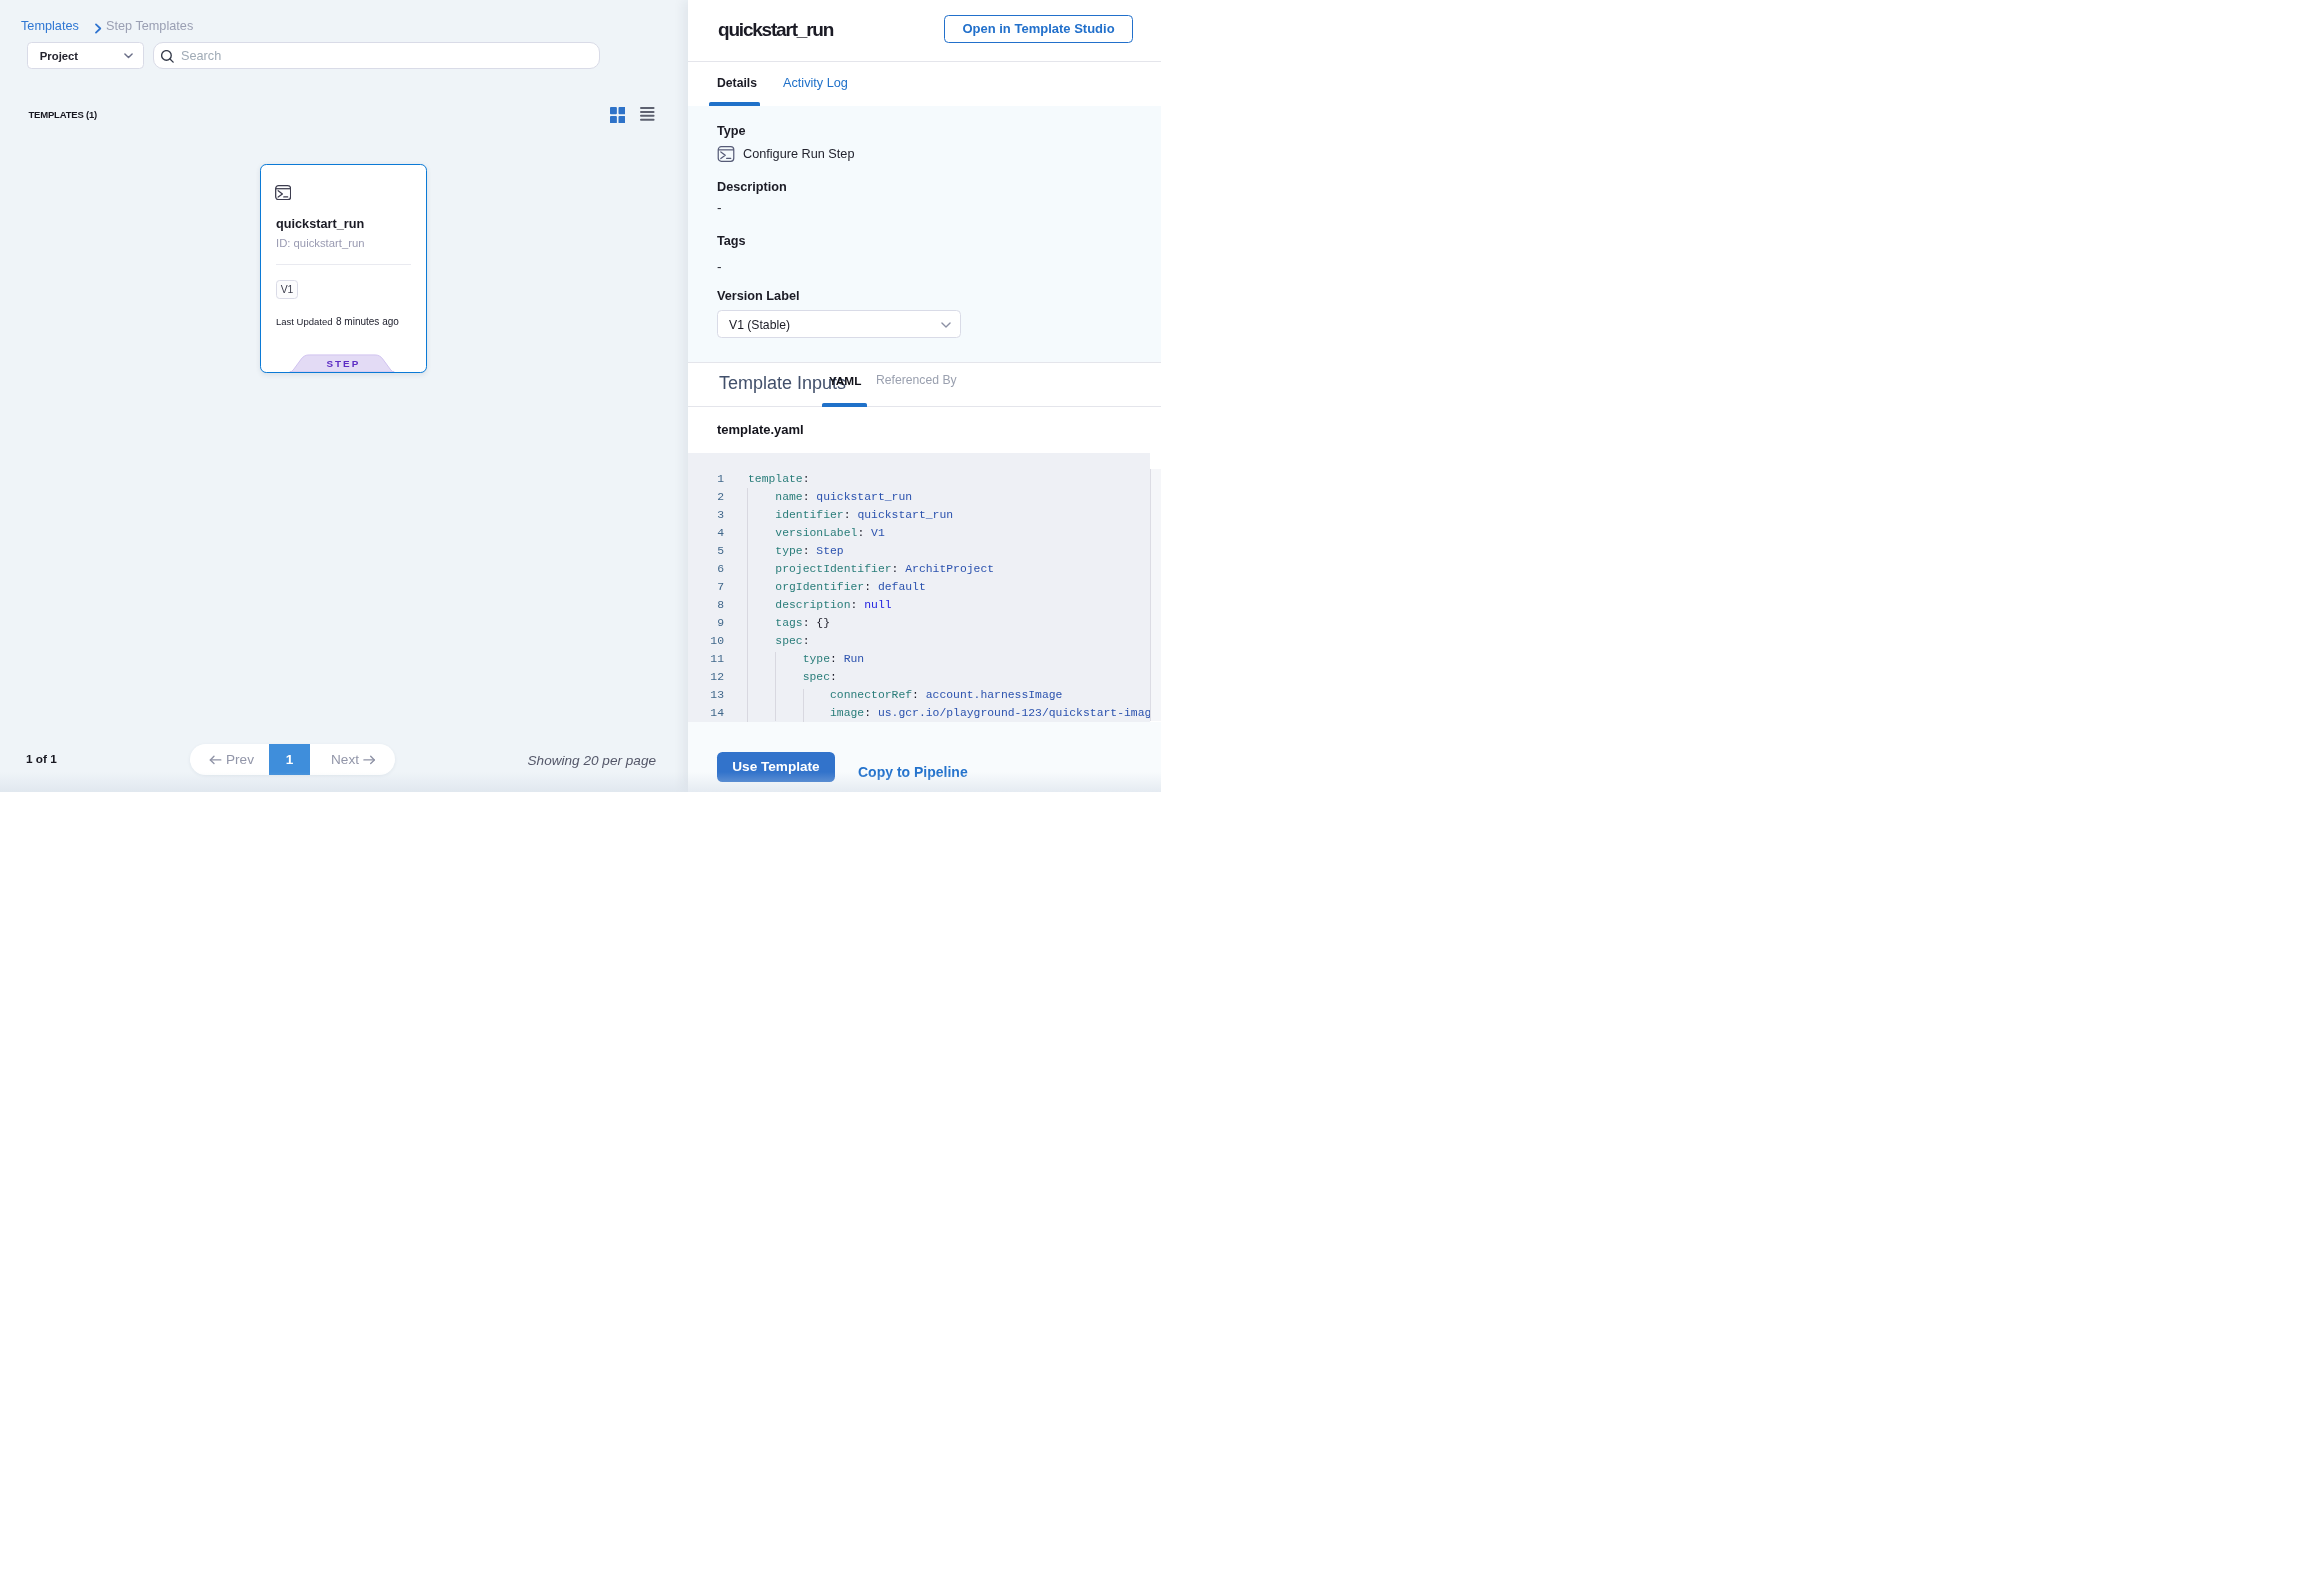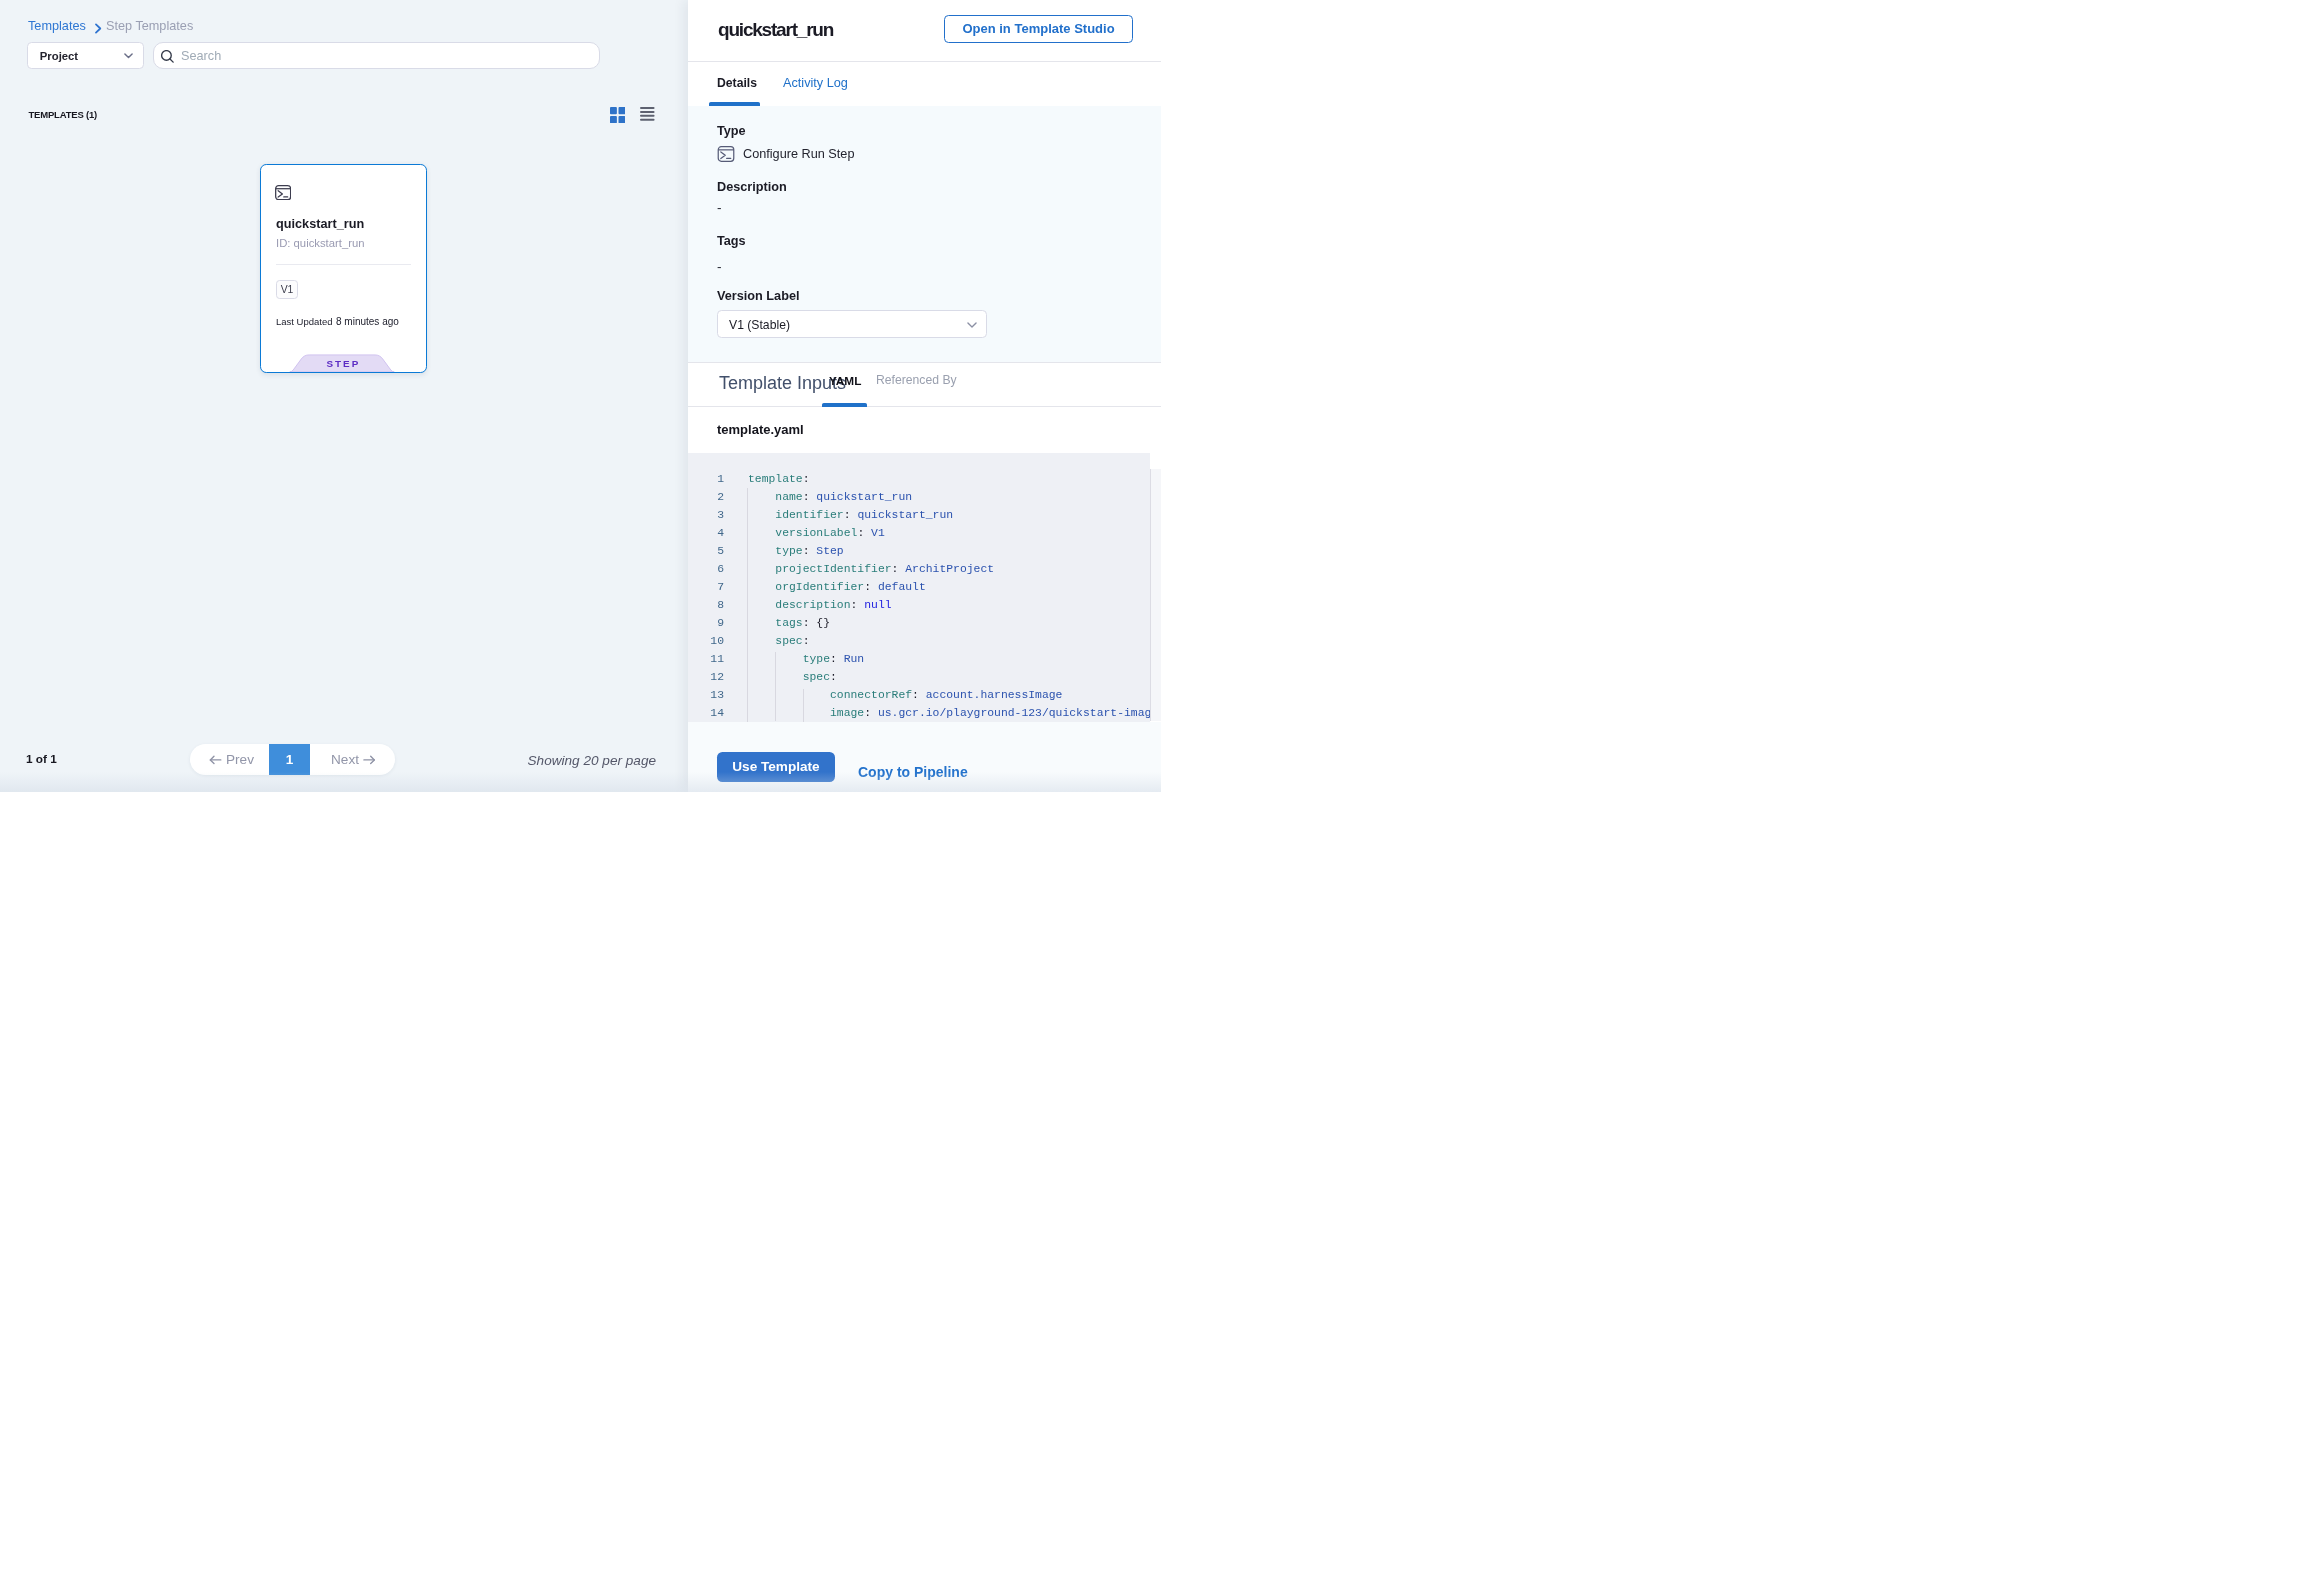--- a/index.html
+++ b/index.html
@@ -2,21 +2,21 @@
 <html style="font-size:14.5px"><head>
 <meta charset="utf-8">
 <style>
 * { margin:0; padding:0; box-sizing:border-box; }
 html,body { width:1161px; height:792px; }
 body { font-family:"Liberation Sans", sans-serif; }
 #app { position:relative; width:1161px; height:792px; background:#eff4f8; overflow:hidden; }
 .abs { position:absolute; }
 
 
-.bc-tpl { left:28px; top:19.4px; font-size:12.7px; color:#2f77d3; }
+.bc-tpl { left:21px; top:19.4px; font-size:12.7px; color:#2f77d3; }
 .bc-step { left:106px; top:19.4px; font-size:12.7px; color:#9a9fb3; }
 .sel-project { left:27px; top:42px; width:117px; height:27px; background:#fff; border:0.9px solid #d9dbe7; border-radius:4.5px; }
 .sel-project .lbl { position:absolute; left:11.8px; top:6.8px; font-size:11.3px; font-weight:bold; color:#23232e; }
 .searchbox { left:153px; top:42px; width:447px; height:27px; background:#fff; border:0.9px solid #d9dbe7; border-radius:10px; }
 .searchbox .ph { position:absolute; left:27px; top:6.3px; font-size:12.7px; color:#a0abb6; }
 .tpl-count { left:28.5px; top:109px; font-size:9.5px; font-weight:bold; letter-spacing:-0.2px; color:#181821; }
 
 
 .card { left:260px; top:164px; width:167px; height:209px; background:#fff; border:0.9px solid #0b7ad6; border-radius:6.3px; box-shadow:0 1.8px 5.4px rgba(40,60,90,0.10); }
 .card-title { left:276px; top:217px; font-size:12.7px; font-weight:bold; color:#1b1b25; }
@@ -46,21 +46,21 @@
 .tab-underline1 { left:21px; top:102px; width:51px; height:3.6px; background:#2071c9; border-radius:1.8px 1.8px 0 0; }
 .bluebox { left:0; top:106px; width:473px; height:256px; background:#f5fafd; }
 .lbl-b { font-weight:bold; font-size:12.7px; color:#1b1b25; }
 .lbl-type { left:29px; top:124px; }
 .cfg-text { left:55px; top:147px; font-size:12.7px; color:#23242f;text-align:center; }
 .lbl-desc { left:29px; top:180px; }
 .dash1 { left:29px; top:200px; font-size:13.6px; color:#23242f; }
 .lbl-tags { left:29px; top:234px; }
 .dash2 { left:29px; top:259px; font-size:13.6px; color:#23242f; }
 .lbl-ver { left:29px; top:289px; }
-.sel-ver { left:29px; top:310px; width:270px; height:28px; background:#fff; border:0.9px solid #d9dbe7; border-radius:4.5px; }
+.sel-ver { left:29px; top:310px; width:244px; height:28px; background:#fff; border:0.9px solid #d9dbe7; border-radius:4.5px; }
 .sel-ver .lbl { position:absolute; left:11px; top:6.8px; font-size:12.2px; color:#1b1b25; }
 .hdiv2 { left:0; top:362px; width:473px; height:0.9px; background:#e4e5eb; }
 .tab-ti { left:31px; top:373px; font-size:18px; color:#42506b; }
 .tab-yaml { left:141px; top:374px; font-size:11.8px; font-weight:bold; color:#101018; }
 .tab-ref { left:188px; top:373px; font-size:12.2px; color:#9aa0af; }
 .hdiv3 { left:0; top:406px; width:473px; height:1.4px; background:#e4e5eb; }
 .tab-underline2 { left:134px; top:403px; width:45px; height:3.6px; background:#2071c9; border-radius:1.8px 1.8px 0 0; }
 .tyaml { left:29px; top:422px; font-size:13px; font-weight:bold; color:#14141c; }
 
 

